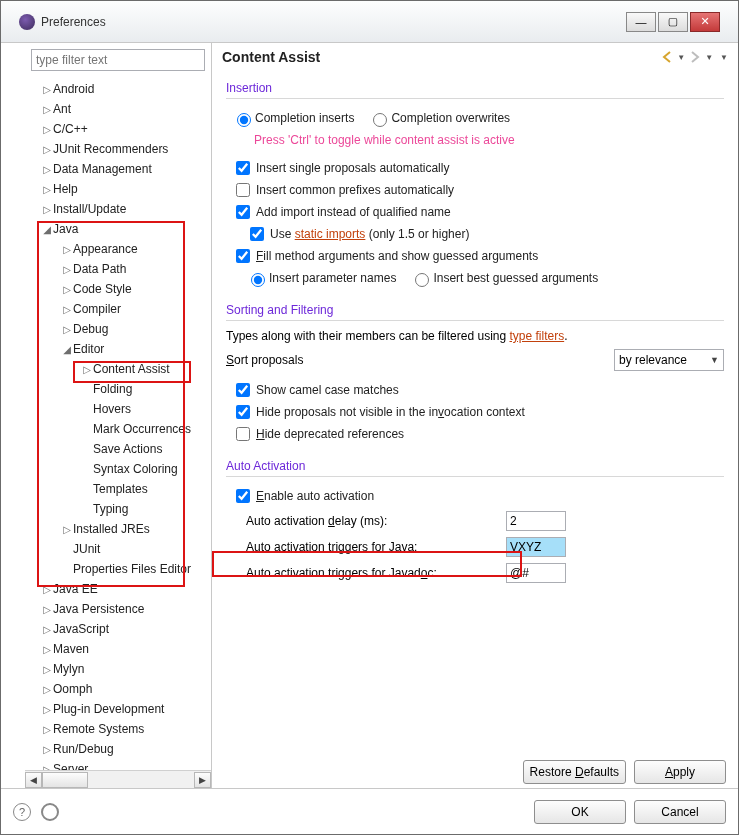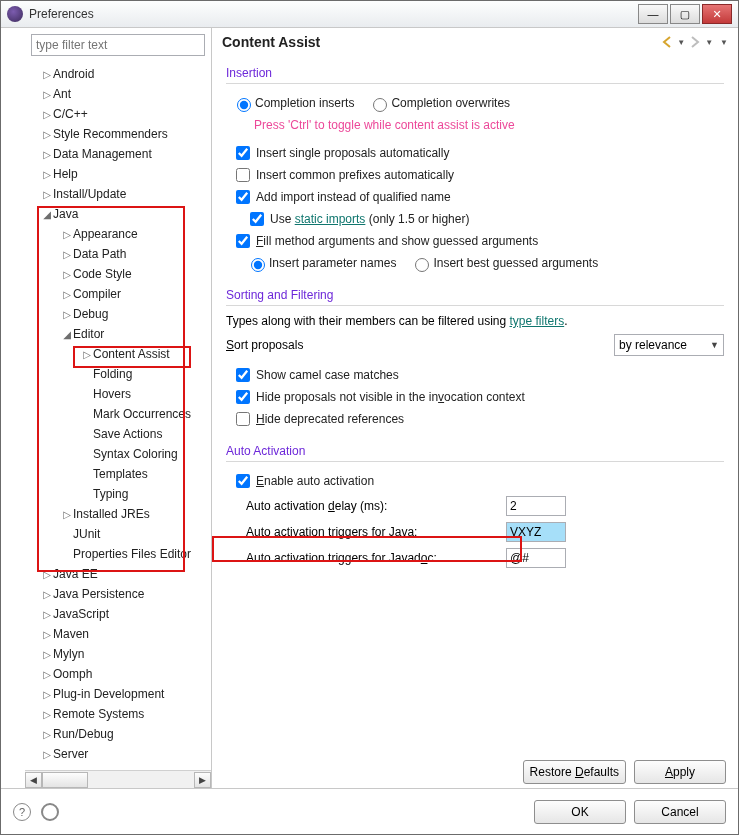--- a/index.html
+++ b/index.html
@@ -1,18 +1,18 @@
 <!DOCTYPE html>
 <html><head>
 <meta charset="utf-8">
 <style>
 * { box-sizing: border-box; font-family: "Segoe UI", Tahoma, sans-serif; font-size: 12px; }
 body { margin: 0; background: #d4d0c8; }
 .window { width: 739px; height: 835px; background: #fff; border: 1px solid #6b6b6b; display: flex; flex-direction: column; }
-.titlebar { height: 27px; background: linear-gradient(#fdfefe,#e9ecef); border-bottom: 1px solid #c8c8c8; display: flex; align-items: center; padding: 0 6px; }
+.titlebar { height: 42px; background: linear-gradient(#fdfefe,#e9ecef); border-bottom: 1px solid #c8c8c8; display: flex; align-items: center; padding: 0 18px; }
 .titlebar .eclipse-icon { width: 16px; height: 16px; border-radius: 50%; background: radial-gradient(circle at 40% 35%, #7c5caf, #3c2a5a); margin-right: 6px; }
 .titlebar .title { flex: 1; color: #333; }
 .winbtns { display: flex; gap: 2px; }
 .winbtn { width: 30px; height: 20px; border: 1px solid #888; background: linear-gradient(#f9f9f9,#dcdcdc); display:flex; align-items:center; justify-content:center; font-size:11px; }
 .winbtn.close { background: linear-gradient(#e67474,#c33a3a); color:#fff; border-color:#8a2929; }
 .body { flex: 1; display: flex; overflow: hidden; padding-left: 24px; }
 .left { width: 187px; border-right: 1px solid #c8c8c8; display: flex; flex-direction: column; background:#fff; }
 .filter-wrap { padding: 6px; }
 .filter { width: 100%; height: 22px; border: 1px solid #abadb3; padding: 2px 4px; color:#8e8e8e; }
 .tree-wrap { flex: 1; overflow: auto; position: relative; padding-bottom:4px; }
@@ -33,21 +33,21 @@
 .navarrow { width:14px; height:14px; display:inline-block; }
 .navgroup { display:flex; align-items:center; gap:3px; }
 .content { flex:1; overflow:auto; padding: 0 14px 4px 14px; position:relative; }
 .group-label { color:#6d28d9; margin: 6px 0 3px 0; }
 .sep { height:1px; background:#d8d8d8; margin: 2px 0 8px 0; }
 .row { display:flex; align-items:center; height:22px; margin-left: 6px; }
 .row.indent { margin-left: 20px; }
 .chk { width:14px; height:14px; margin-right:6px; }
 .radio { width:14px; height:14px; margin-right:4px; }
 .row label { color:#222; }
-a.hyper { color:#0f766e; text-decoration:underline; }
+a.hyper { color:#c2410c; text-decoration:underline; }
 .note { margin: 4px 0 10px 28px; color:#ec4899; }
 .auto-grid { display:grid; grid-template-columns: 260px 60px; row-gap:6px; margin-left:20px; align-items:center; }
 .auto-grid input[type=text] { height:20px; border:1px solid #abadb3; padding:1px 3px; }
 .sort-row { display:flex; align-items:center; justify-content:space-between; margin:6px 0 8px 0; }
 .select-like { width:110px; height:22px; border:1px solid #abadb3; background:#fff; display:flex; align-items:center; justify-content:space-between; padding:0 4px; }
 .select-like .caret { font-size:9px; color:#444; }
 .highlight-red { position:absolute; border:2px solid #dc1414; pointer-events:none; }
 .btnrow { display:flex; justify-content:flex-end; gap:8px; padding: 8px 12px 4px 0; }
 .pushbtn { min-width:92px; height:24px; border:1px solid #8e8e8e; background:linear-gradient(#fdfdfd,#e6e6e6); border-radius:3px; }
 .footer { border-top:1px solid #c8c8c8; height:46px; display:flex; align-items:center; padding: 0 12px; }
@@ -84,21 +84,21 @@
             <div class="node lvl0">
               <span class="arrow">▷</span>
               <span>Ant</span>
             </div>
             <div class="node lvl0">
               <span class="arrow">▷</span>
               <span>C/C++</span>
             </div>
             <div class="node lvl0">
               <span class="arrow">▷</span>
-              <span>Style Recommenders</span>
+              <span>JUnit Recommenders</span>
             </div>
             <div class="node lvl0">
               <span class="arrow">▷</span>
               <span>Data Management</span>
             </div>
             <div class="node lvl0">
               <span class="arrow">▷</span>
               <span>Help</span>
             </div>
             <div class="node lvl0">

